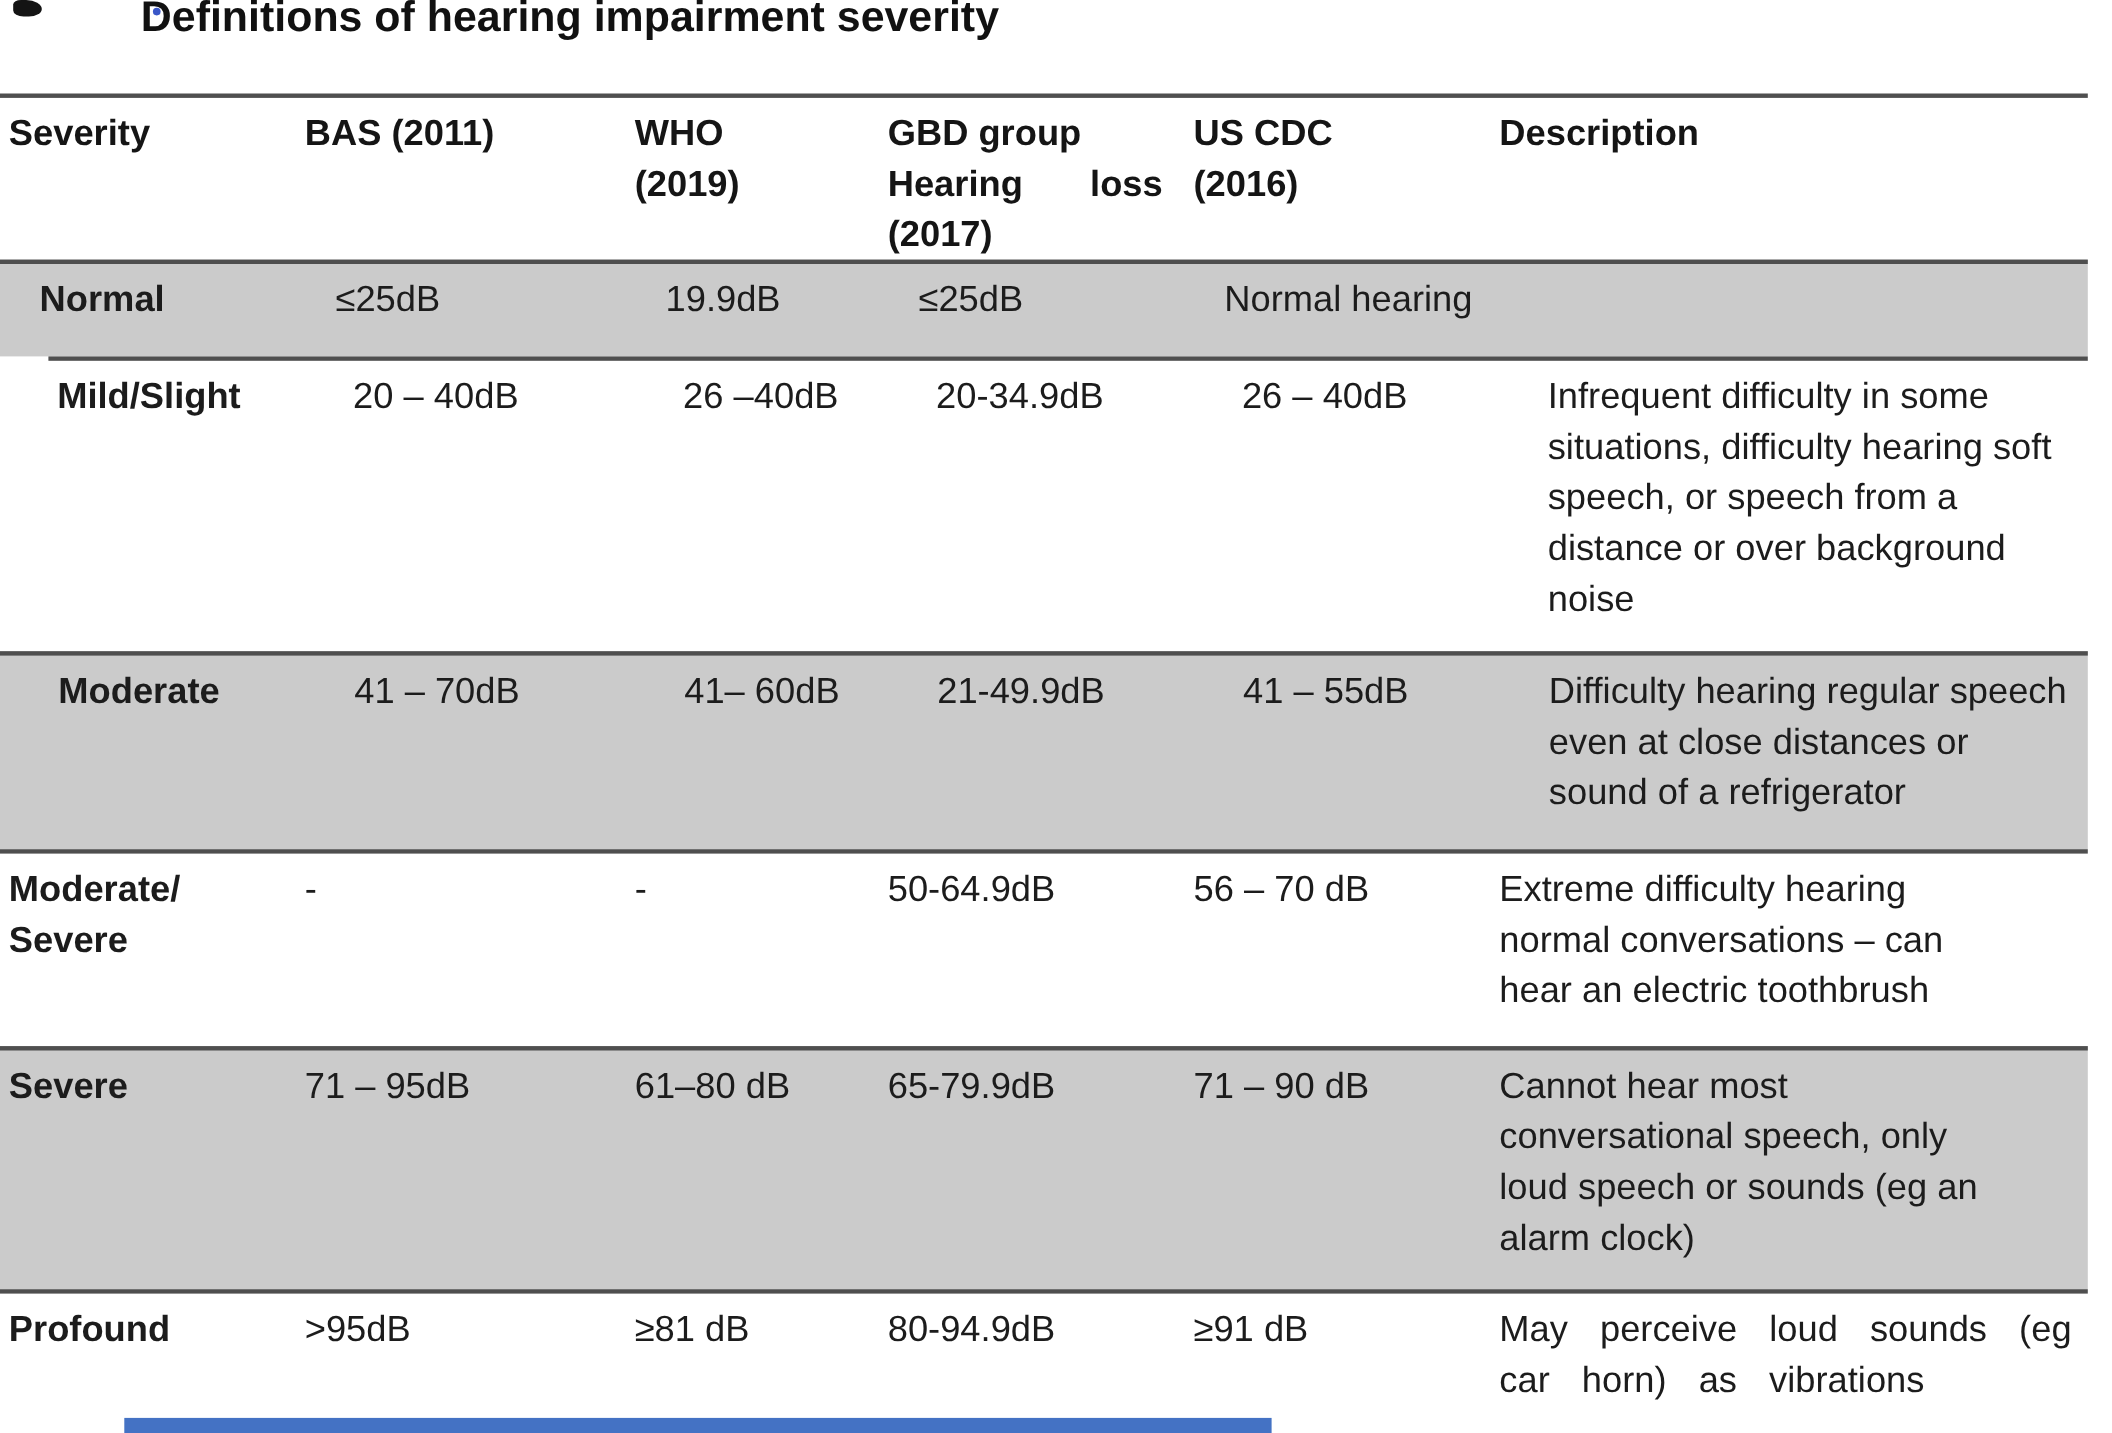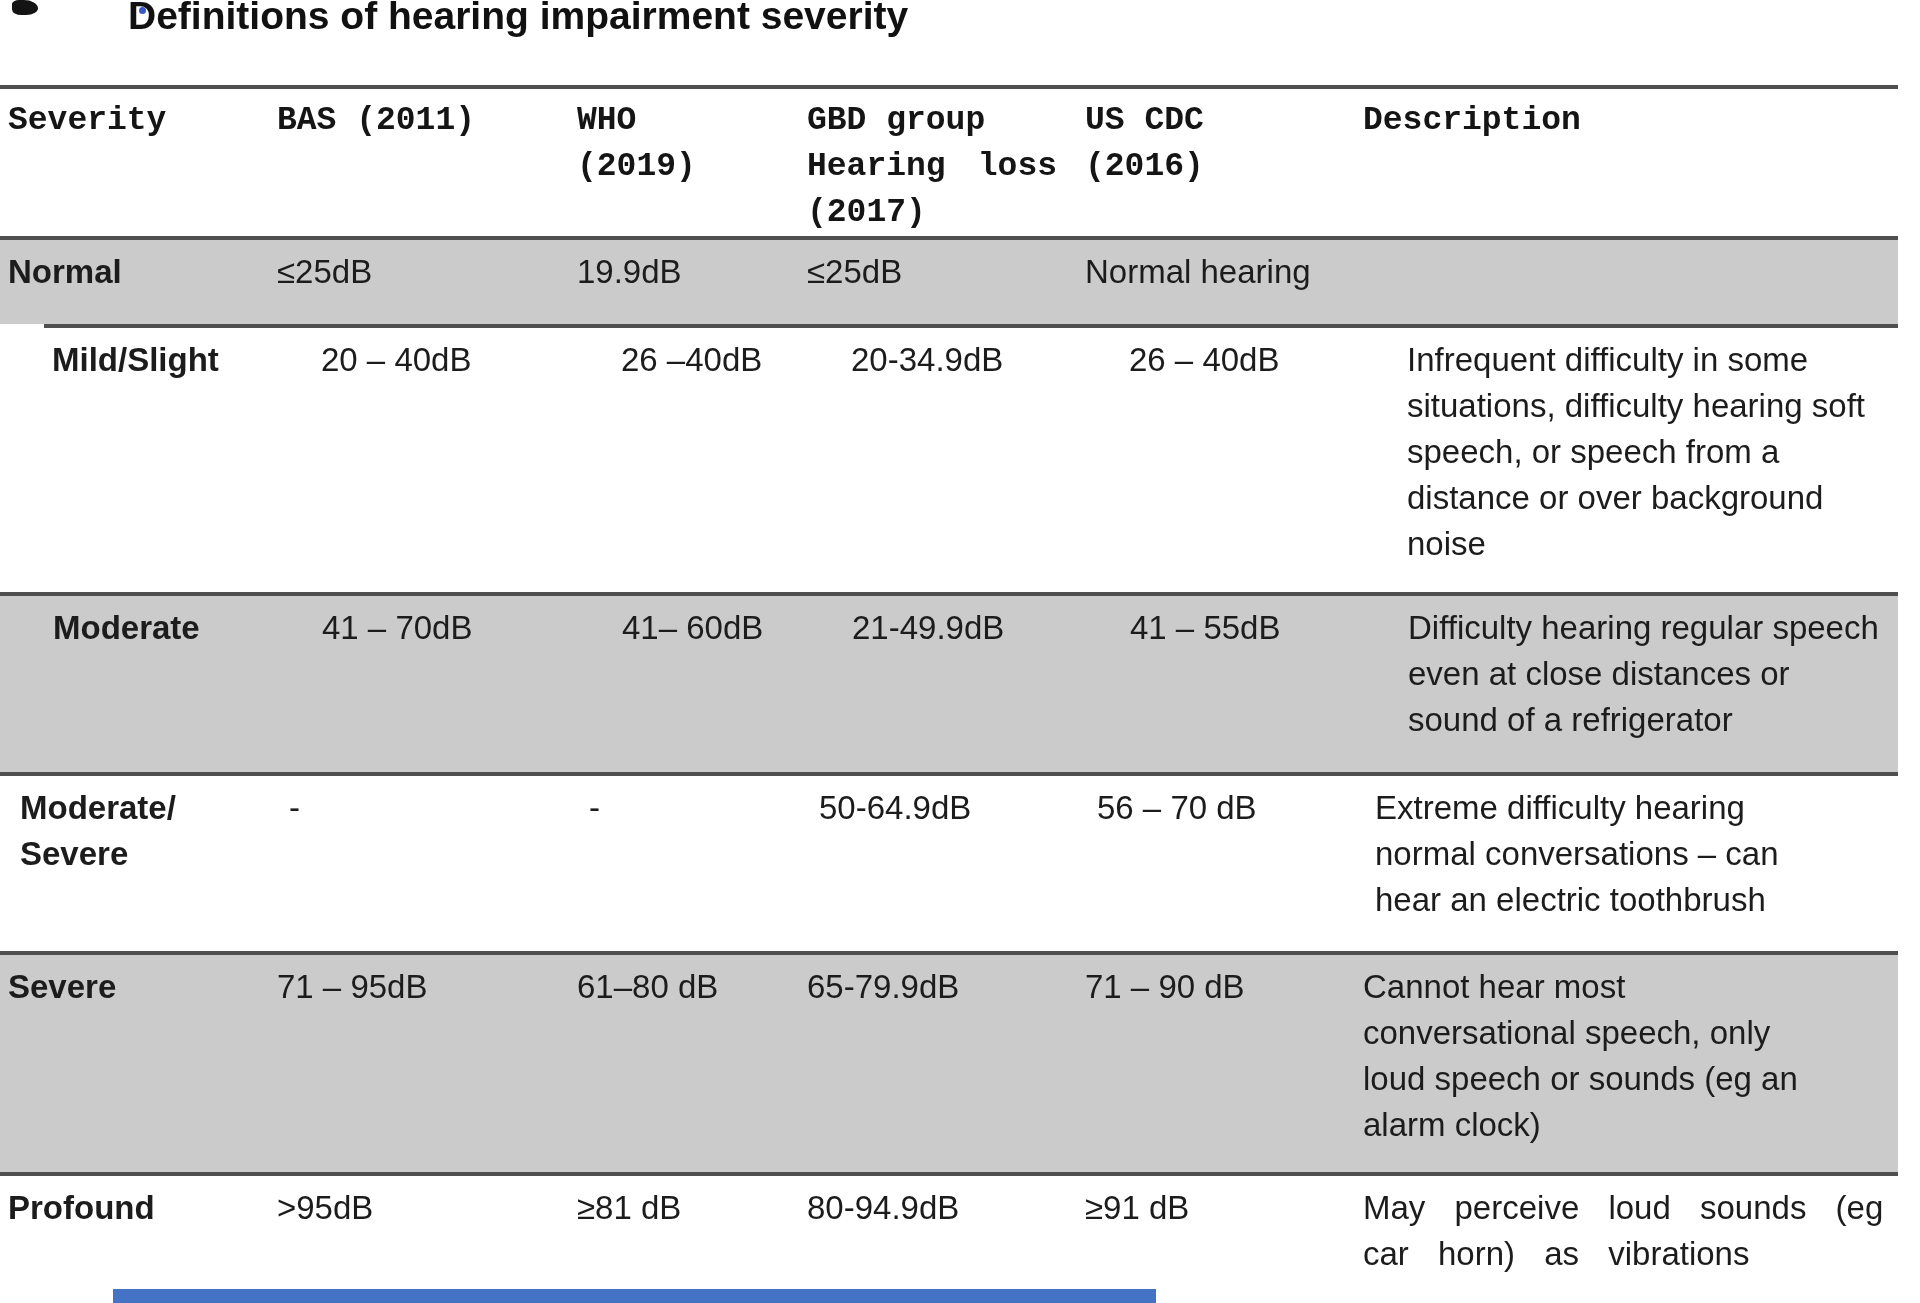--- a/index.html
+++ b/index.html
@@ -49,25 +49,25 @@
   .multiline { white-space: pre-line; }
   .col-severity { padding-left: 8px; font-weight: bold; }
   .header-row .cell { font-weight: bold; color: #151515; }
   .gbd-justify {
     display: flex;
     justify-content: space-between;
     width: 250px;
     gap: 26px;
   }
   .justify-wide { word-spacing: 20px; }
-  .hdr-min   { min-height: 138px; font-family: Liberation Mono, monospace; }
-  .r-normal  { min-height: 84px; }
+  .hdr-min   { min-height: 138px; }
+  .r-normal  { min-height: 84px; padding-left: 28px; }
   .r-mild    { min-height: 264px; margin-left: 44px; }
   .r-moderate{ min-height: 176px; padding-left: 45px; }
-  .r-modsev  { min-height: 175px; padding-left: 12px; }
+  .r-modsev  { min-height: 175px; }
   .r-severe  { min-height: 217px; }
   .r-profound{ min-height: 113px; }
   .artifact-blob {
     position: absolute;
     left: 12px;
     top: 0px;
     width: 26px;
     height: 15px;
     background: #141414;
     border-radius: 30% 60% 50% 40%;

